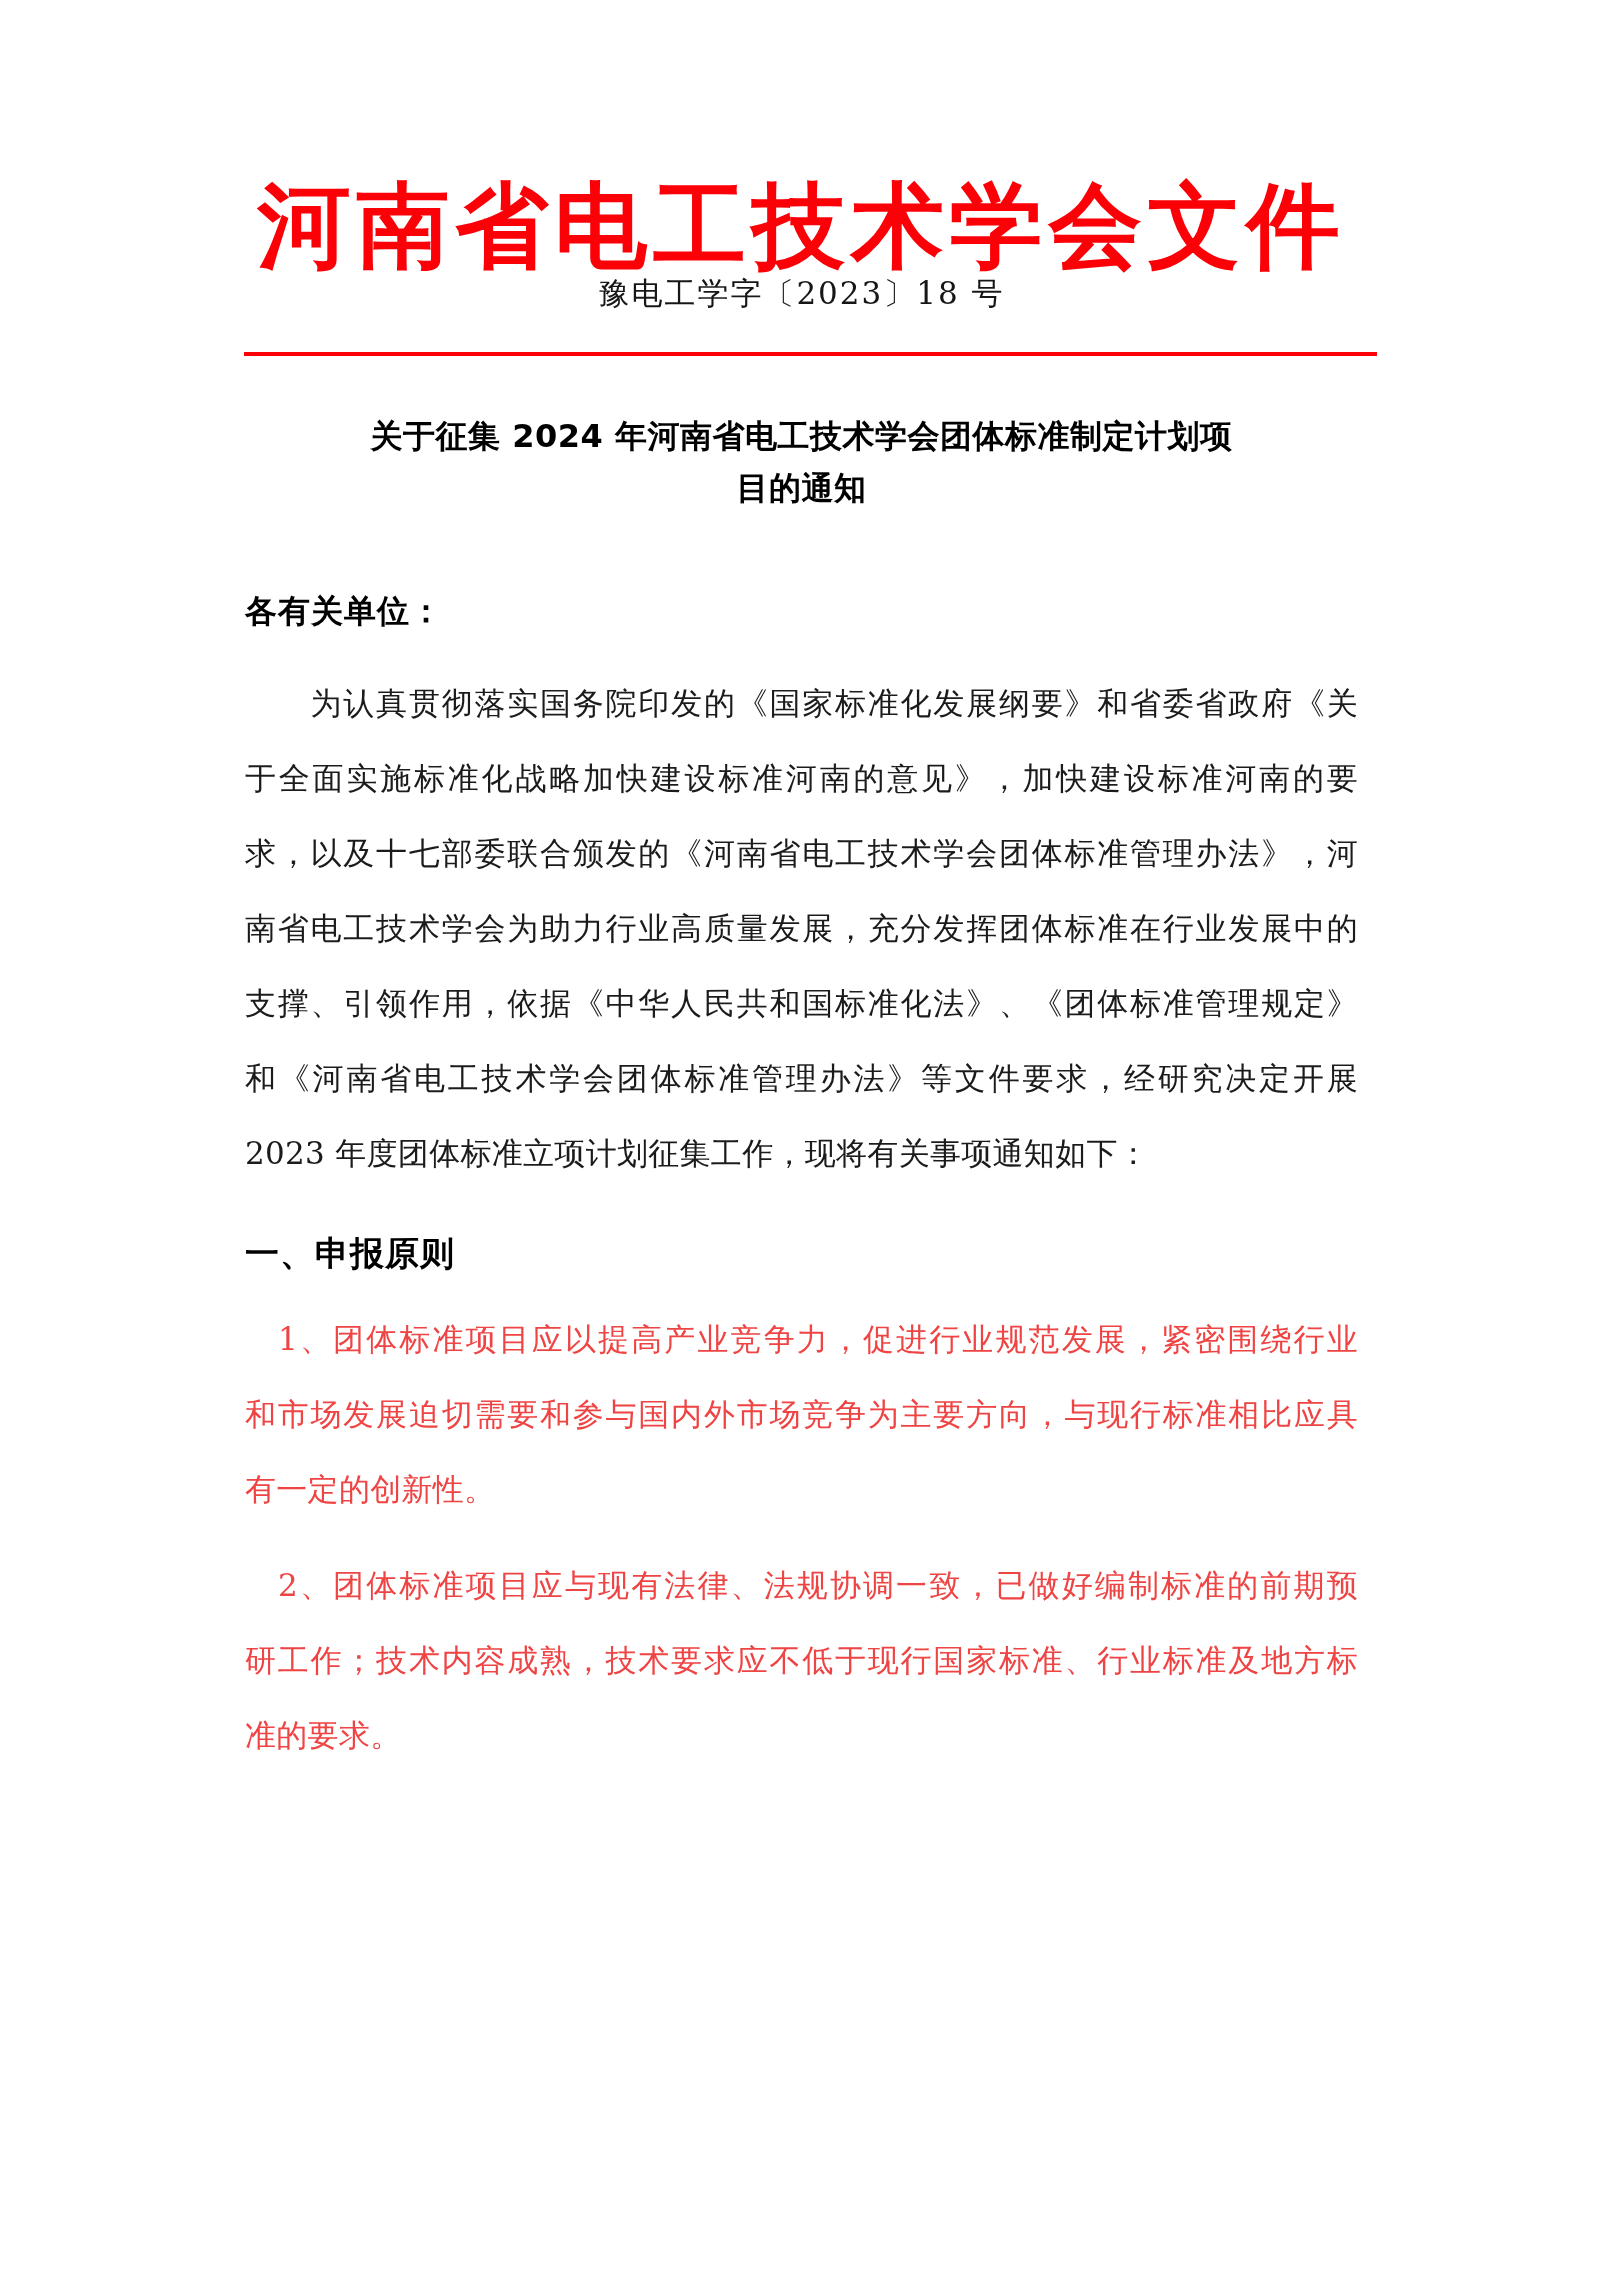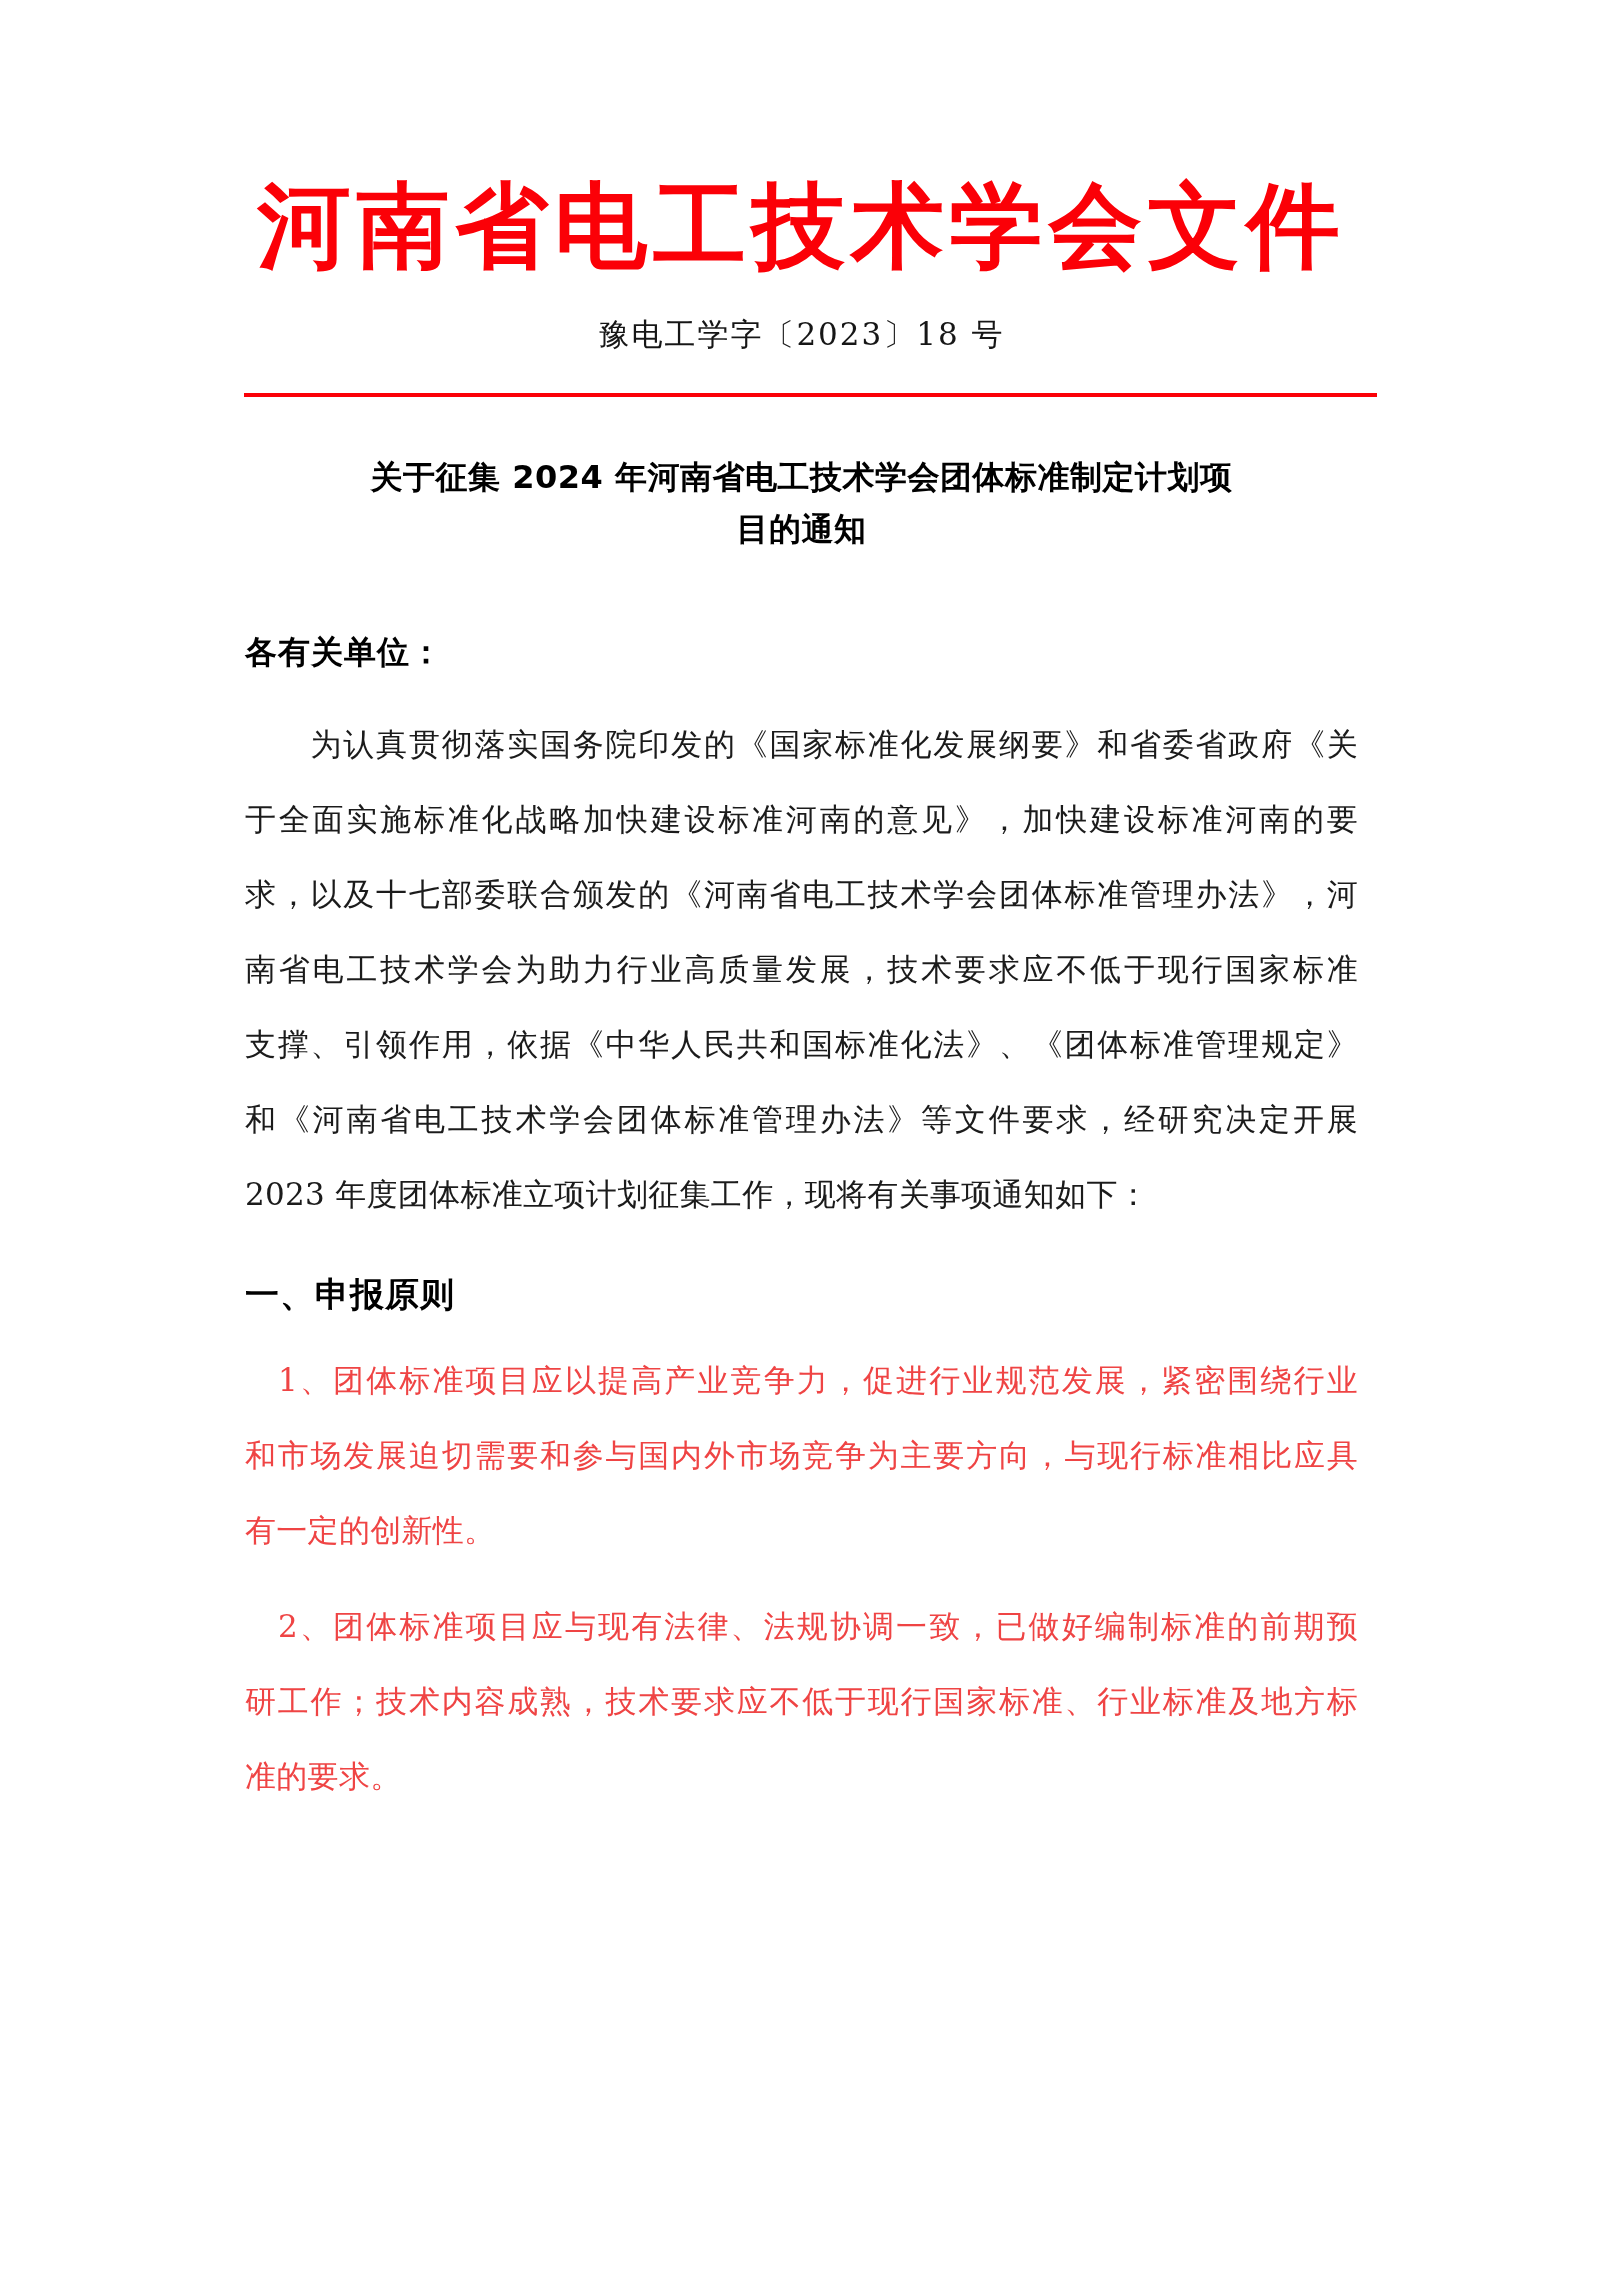--- a/index.html
+++ b/index.html
@@ -36,21 +36,20 @@
     line-height: 1.12;
     letter-spacing: 5.9px;
     white-space: nowrap;
     margin: 0;
   }
 
   .doc-number {
     text-align: center;
     font-size: 31px;
     line-height: 1;
-    margin-top: 41px;
     letter-spacing: 2px;
     color: #161616;
     font-family: "DejaVu Serif", "Liberation Serif", serif;
   }
 
   .red-rule {
     margin-top: 43px;
     height: 3.9px;
     background: #fb0007;
     width: 1133px;
@@ -131,21 +130,21 @@
     <span class="tline">关于征集 2024 年河南省电工技术学会团体标准制定计划项</span>
     <span class="tline">目的通知</span>
   </div>
 
   <div class="salutation">各有关单位：</div>
 
   <div class="body-block">
     <span class="body-line">　　为认真贯彻落实国务院印发的《国家标准化发展纲要》和省委省政府《关</span>
     <span class="body-line">于全面实施标准化战略加快建设标准河南的意见》，加快建设标准河南的要</span>
     <span class="body-line">求，以及十七部委联合颁发的《河南省电工技术学会团体标准管理办法》，河</span>
-    <span class="body-line">南省电工技术学会为助力行业高质量发展，技术要求应不低于现行国家标准</span>
+    <span class="body-line">南省电工技术学会为助力行业高质量发展，充分发挥团体标准在行业发展中的</span>
     <span class="body-line">支撑、引领作用，依据《中华人民共和国标准化法》、《团体标准管理规定》</span>
     <span class="body-line">和《河南省电工技术学会团体标准管理办法》等文件要求，经研究决定开展</span>
     <span class="body-line last">2023 年度团体标准立项计划征集工作，现将有关事项通知如下：</span>
   </div>
 
   <div class="section-heading">一、申报原则</div>
 
   <div class="para-block">
     <span class="body-line">　1、团体标准项目应以提高产业竞争力，促进行业规范发展，紧密围绕行业</span>
     <span class="body-line">和市场发展迫切需要和参与国内外市场竞争为主要方向，与现行标准相比应具</span>

